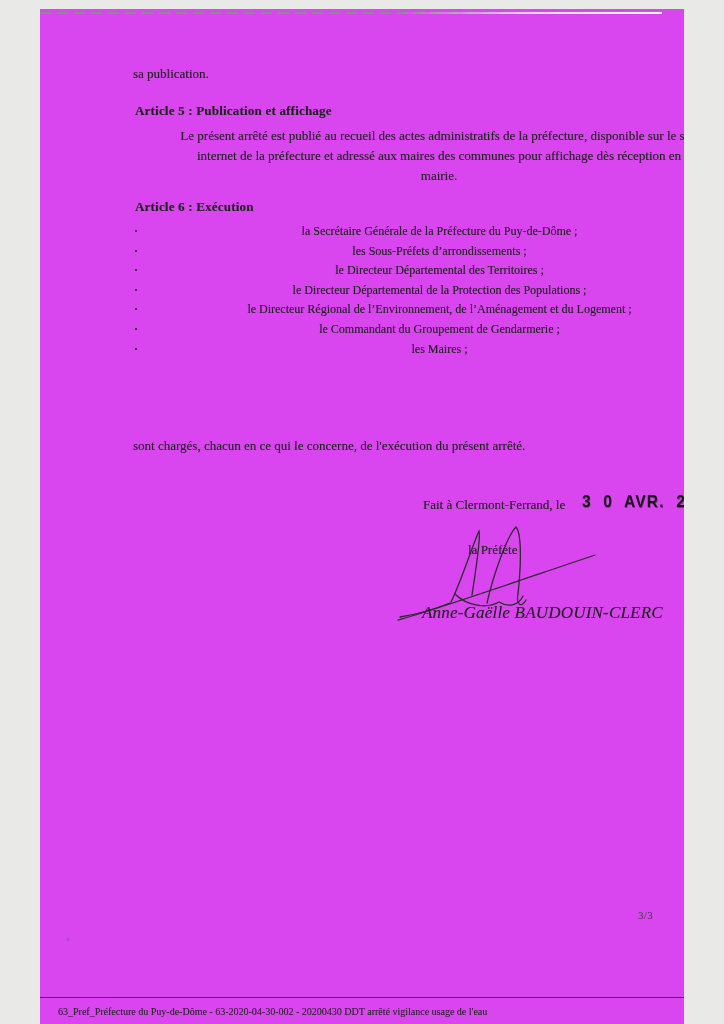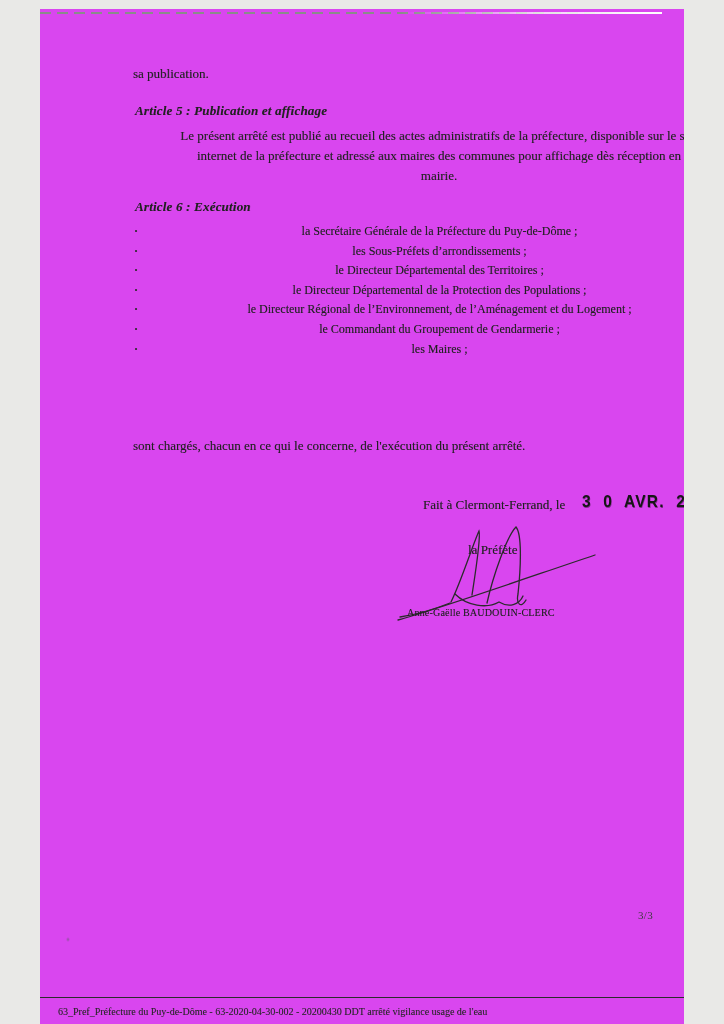--- a/index.html
+++ b/index.html
@@ -8,21 +8,21 @@
     position:relative; width:644px; height:1024px; margin:9px auto;
     background:#d946ef; overflow:hidden;
     font-family:"Liberation Serif", serif;
     color:#212121;
   }
   .txt {
     position:absolute; font-size:13px; line-height:20px;
     text-shadow:0.3px 0.3px 0.5px rgba(40,40,40,0.35);
     white-space:nowrap;
   }
-  .heading { font-weight:700; letter-spacing:0.2px;font-style:italic; }
+  .heading { font-weight:700; letter-spacing:0.2px; }
   .intro        { left:93px;  top:55px; }
   .h5           { left:95px;  top:92px; }
   .body-par     { left:93px;  top:117px; width:612px; white-space:pre-line; text-align:center; }
   .h6           { left:95px;  top:188px; }
 
   .officials {
     position:absolute; left:93px; top:213px; width:600px;
     list-style:none; font-size:12px; line-height:19.6px;
     text-shadow:0.3px 0.3px 0.5px rgba(40,40,40,0.35);
     text-align:center;
@@ -40,21 +40,21 @@
     position:absolute; left:542px; top:483px;
     font-family:"Liberation Sans", sans-serif;
     font-weight:700; font-size:15.5px; line-height:18px;
     letter-spacing:1.2px; word-spacing:6px;
     color:#161616; transform:scaleY(1.08); transform-origin:left top;
     text-shadow:0.4px 0.4px 0.4px rgba(0,0,0,0.4);
     white-space:nowrap;
   }
 
   .signer-title { left:428px; top:531px; }
-  .signer-name  { left:367px; top:594px; font-size:10px; letter-spacing:0.2px; }
+  .signer-name  { left:382px; top:594px; font-size:17px; letter-spacing:0.2px;font-style:italic; }
 
   .signature {
     position:absolute; left:355px; top:495px; width:215px; height:125px;
   }
 
   .page-indicator {
     position:absolute; left:598px; top:900px;
     font-size:11px; color:#3d3d3d; letter-spacing:0.3px;
   }
   .speck {

